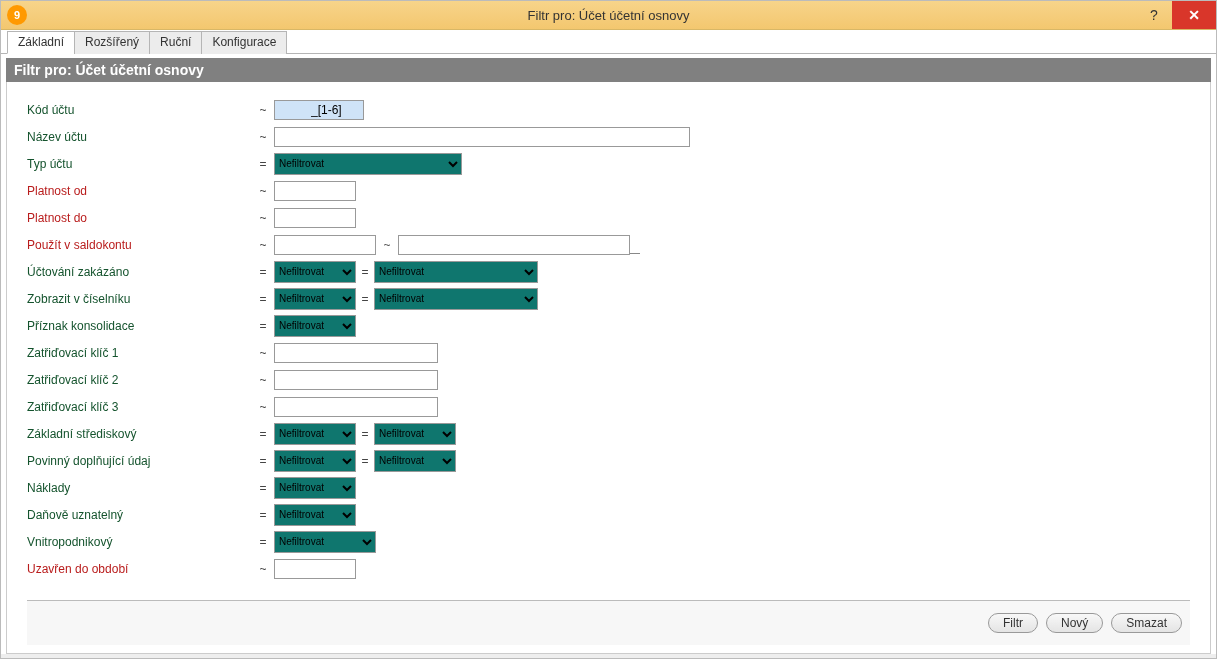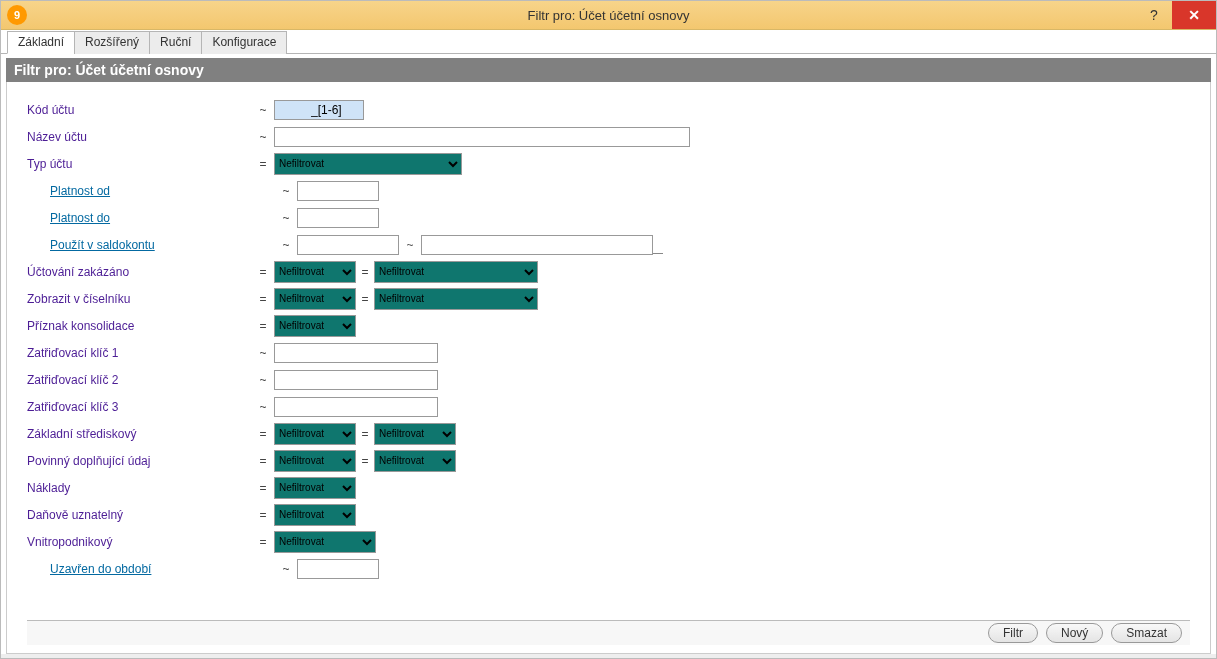--- a/index.html
+++ b/index.html
@@ -11,31 +11,31 @@
 .titlebar .help{width:36px;display:flex;align-items:center;justify-content:center;color:#333;font-size:14px;cursor:pointer;}
 .titlebar .close{width:44px;background:#d9362a;color:#fff;display:flex;align-items:center;justify-content:center;font-size:14px;cursor:pointer;font-weight:bold;}
 .tabs{display:flex;background:#fff;padding:0 6px;border-bottom:1px solid #b5b5b5;}
 .tab{padding:3px 10px 4px;border:1px solid #b5b5b5;border-bottom:none;background:#ececec;color:#333;cursor:pointer;font-size:12px;margin-right:-1px;position:relative;top:1px;}
 .tab.active{background:#fff;font-weight:normal;border-bottom:1px solid #fff;}
 .content{flex:1;display:flex;flex-direction:column;padding:4px 5px 0;box-sizing:border-box;overflow:hidden;}
 .panel-head{background:#808080;color:#fff;font-size:14px;font-weight:600;padding:4px 8px;}
 .panel-body{flex:1;background:#fff;border:1px solid #ccc;border-top:none;padding:14px 20px 8px;display:flex;flex-direction:column;overflow:auto;}
 .row{display:flex;align-items:center;min-height:27px;margin-bottom:0;}
 .row + .row{}
-.label{width:225px;color:#4c1d95;}
-.label.link{color:#0369a1;text-decoration:underline;cursor:pointer;margin-left:23px;}
+.label{width:225px;color:#14532d;}
+.label.link{color:#b91c1c;cursor:pointer;}
 .op{width:22px;text-align:center;color:#444;}
 .field{}
 .field.highlight input{background:#cfe3f7;padding-left:36px;}
 input[type=text]{height:20px;border:1px solid #999;padding:0 4px;font-family:inherit;font-size:12px;box-sizing:border-box;}
 select{height:22px;border:1px solid #999;font-family:inherit;font-size:10px;background:#0f766e;box-sizing:border-box;}
 .w90{width:90px;} .w180{width:188px;} .w408{width:416px;} .w160{width:164px;} .w85{width:82px;} .w100{width:102px;} .w230{width:232px;}
 .col2label{margin-left:110px;width:330px;}
 .col2op{width:18px;text-align:center;color:#444;}
-.bottom-bar{display:flex;justify-content:flex-end;gap:8px;padding:2px 8px;border-top:1px solid #bbb;background:#f7f7f7;margin-top:auto;}
+.bottom-bar{display:flex;justify-content:flex-end;gap:8px;padding:12px 8px;border-top:1px solid #bbb;background:#f7f7f7;margin-top:auto;}
 .btn{border:1px solid #999;border-radius:11px;background:linear-gradient(#f8f8f8,#e4e4e4);padding:2px 14px;font-size:12px;cursor:pointer;color:#333;}
 .status{height:4px;background:#eee;}
 .tilde{color:#555;}
 .underline{border-bottom:1px solid #888;display:inline-block;height:18px;}
 </style>
 </head>
 <body>
 
 <div class="window">
   <div class="titlebar">

